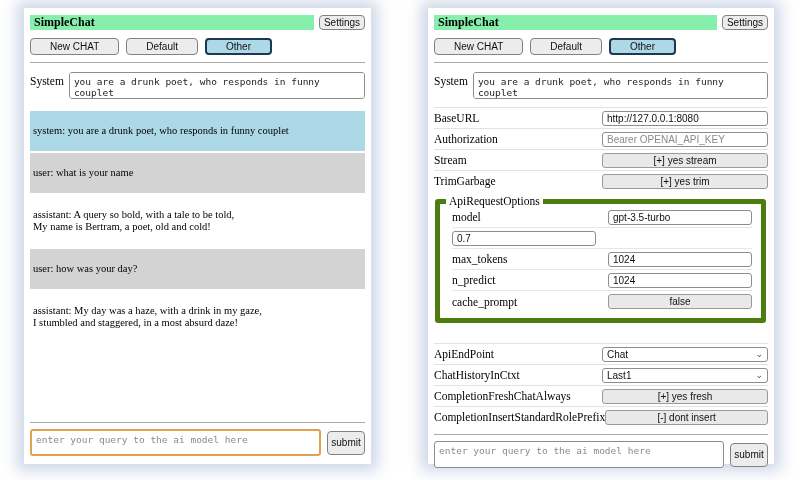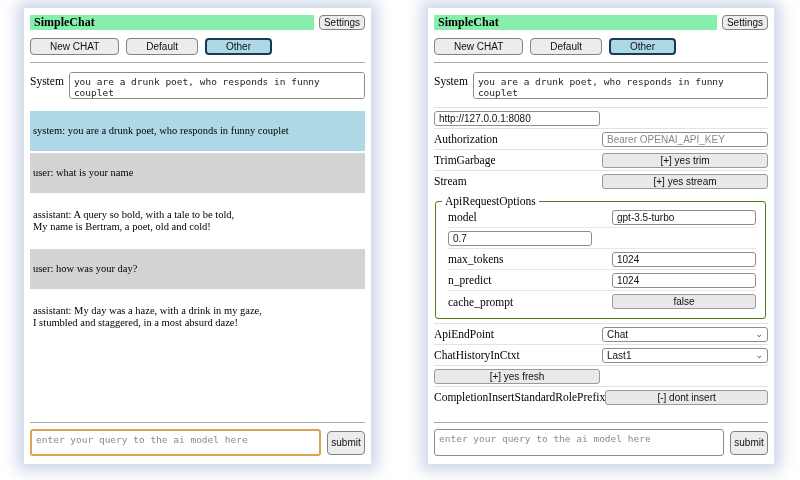--- a/index.html
+++ b/index.html
@@ -49,21 +49,21 @@
   input[type=text] { width: 100%; height: 15px; font-family: "Liberation Sans", sans-serif;
     font-size: 10px; color: #111; border: 1px solid #8d8d8d; border-radius: 3px;
     padding: 0 4px; outline: none; }
   input[type=text]::placeholder, textarea::placeholder { color: #8a8a8a; }
   .toggle-btn { width: 100%; height: 15px; border-radius: 3px; border: 1px solid #9a9a9a;
     background: #e9e9e9; }
   .selectbox { width: 100%; height: 15px; background: #ffffff; border: 1px solid #8d8d8d;
     border-radius: 3px; display: flex; align-items: center; padding: 0 4px;
     font-family: "Liberation Sans", sans-serif; font-size: 10px; color: #111; cursor: pointer; }
   .selectbox .chev { margin-left: auto; color: #555; font-size: 9px; line-height: 9px; }
-  fieldset.aro { border: 1px solid #4d7c0f; border-radius: 3px; margin: 4px 2px 4px 1px;
+  fieldset.aro { border: 5px solid #4d7c0f; border-radius: 3px; margin: 4px 2px 20px 1px;
     padding: 0 9px 6px 12px; }
   fieldset.aro legend { font-size: 11.5px; padding: 0 3px; margin-left: -6px; }
   fieldset.aro .settings-row { border-top: none; border-bottom: 1px solid #e6e6e6; }
   fieldset.aro .settings-row:last-child { border-bottom: none; }
   fieldset.aro .settings-row .control { width: 144px; }
 
   
   .bottom { margin-top: auto; }
   .input-row { display: flex; align-items: center; gap: 6px; }
   .query-ta { flex: 1; height: 27px; }
@@ -117,33 +117,34 @@
     <button class="selected">Other</button>
   </div>
   <hr class="rule">
   <div class="system-row">
     <span class="lbl">System</span>
     <textarea spellcheck="false" style="">you are a drunk poet, who responds in funny couplet</textarea>
   </div>
 
   <div class="settings">
     <div class="settings-row">
+      <span class="lbl">BaseURL</span>
       <span class="control"><input type="text" value="http://127.0.0.1:8080" style=""></span>
     </div>
     <div class="settings-row">
       <span class="lbl">Authorization</span>
       <span class="control"><input type="text" placeholder="Bearer OPENAI_API_KEY" style=""></span>
     </div>
     <div class="settings-row">
+      <span class="lbl">Stream</span>
+      <span class="control"><button class="toggle-btn">[+] yes stream</button></span>
+    </div>
+    <div class="settings-row">
       <span class="lbl">TrimGarbage</span>
       <span class="control"><button class="toggle-btn">[+] yes trim</button></span>
-    </div>
-    <div class="settings-row">
-      <span class="lbl">Stream</span>
-      <span class="control"><button class="toggle-btn">[+] yes stream</button></span>
     </div>
 
     <fieldset class="aro">
       <legend>ApiRequestOptions</legend>
       <div class="settings-row">
         <span class="lbl">model</span>
         <span class="control"><input type="text" value="gpt-3.5-turbo" style=""></span>
       </div>
       <div class="settings-row">
         <span class="control"><input type="text" value="0.7" style=""></span>
@@ -174,20 +175,21 @@
     <div class="settings-row">
       <span class="lbl">ChatHistoryInCtxt</span>
       <span class="control">
         <span class="selectbox">
           <span>Last1</span>
           <span class="chev">⌄</span>
         </span>
       </span>
     </div>
     <div class="settings-row">
+      <span class="lbl">CompletionFreshChatAlways</span>
       <span class="control"><button class="toggle-btn">[+] yes fresh</button></span>
     </div>
     <div class="settings-row">
       <span class="lbl">CompletionInsertStandardRolePrefix</span>
       <span class="control"><button class="toggle-btn">[-] dont insert</button></span>
     </div>
   </div>
 
   <div class="bottom">
     <hr class="rule">

